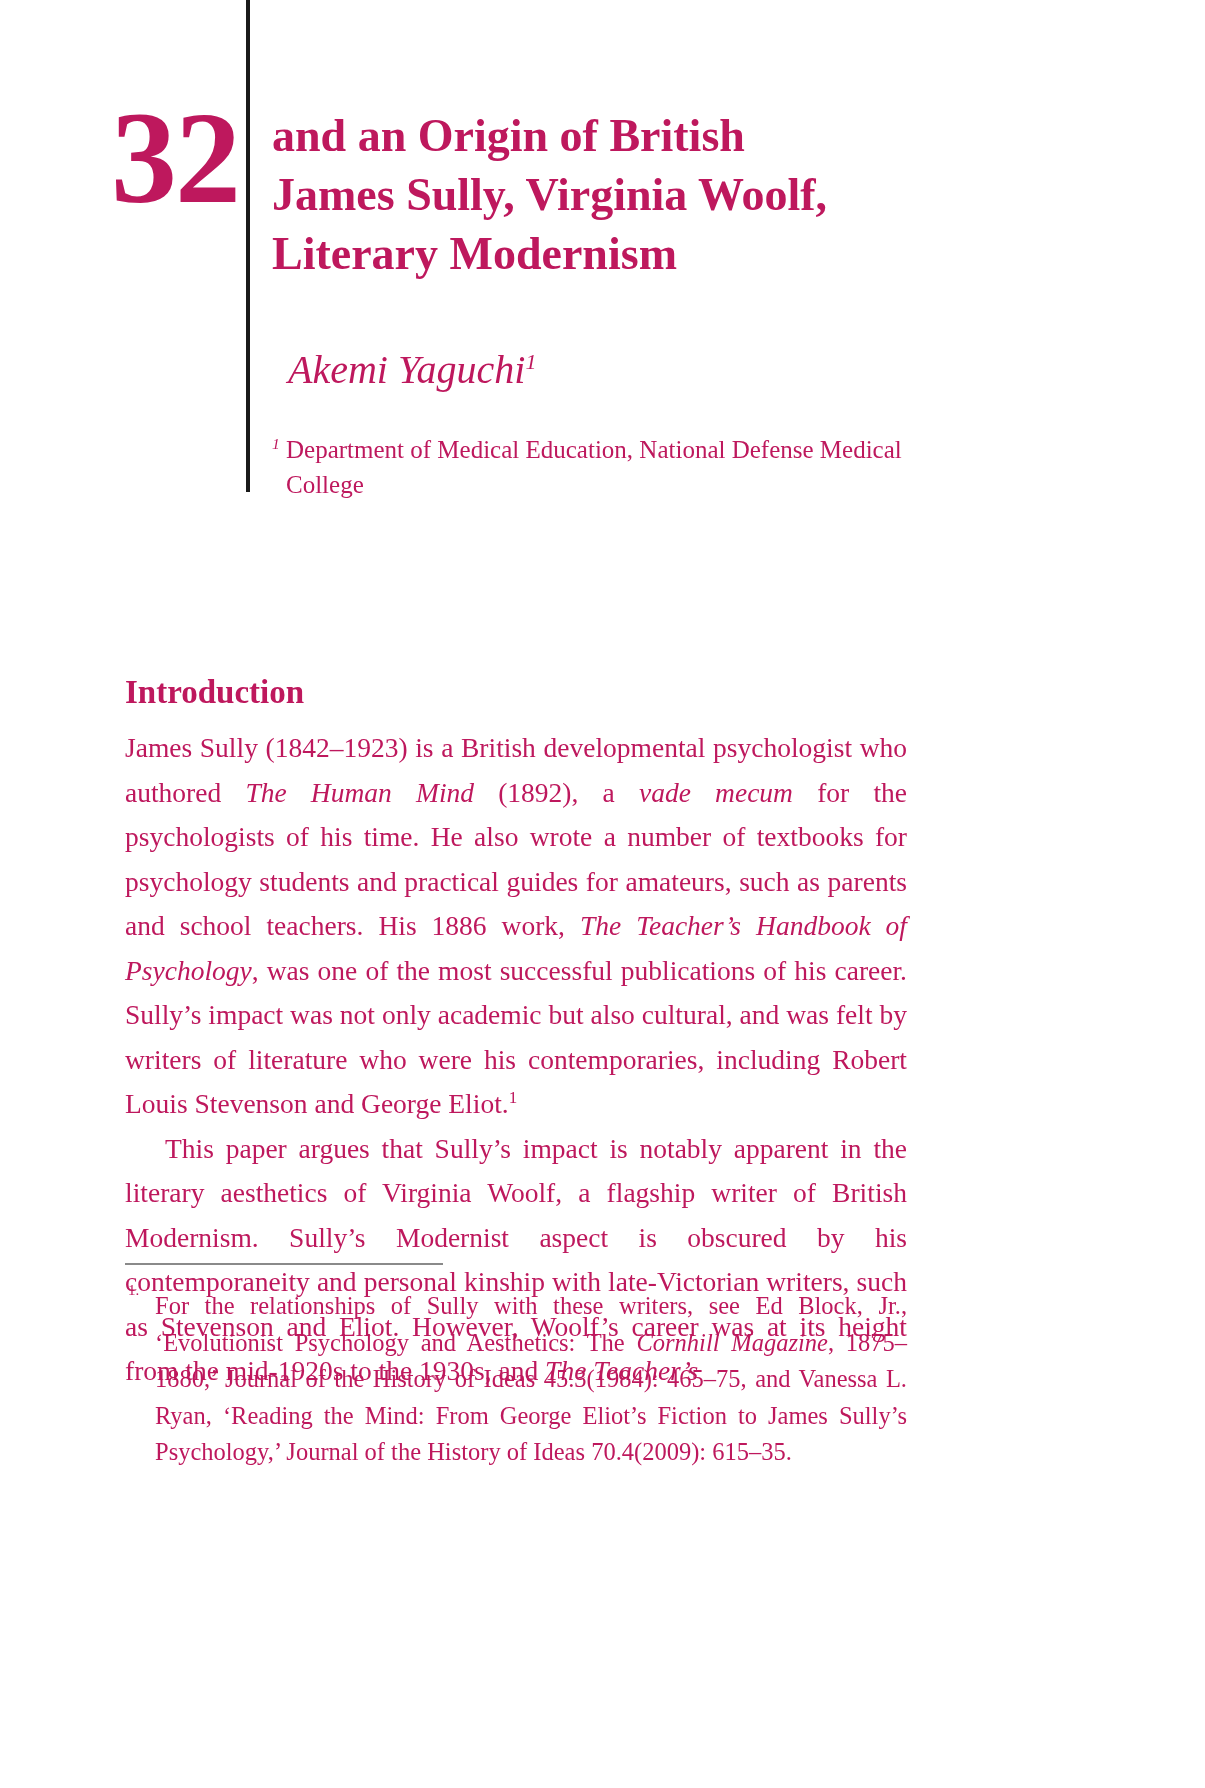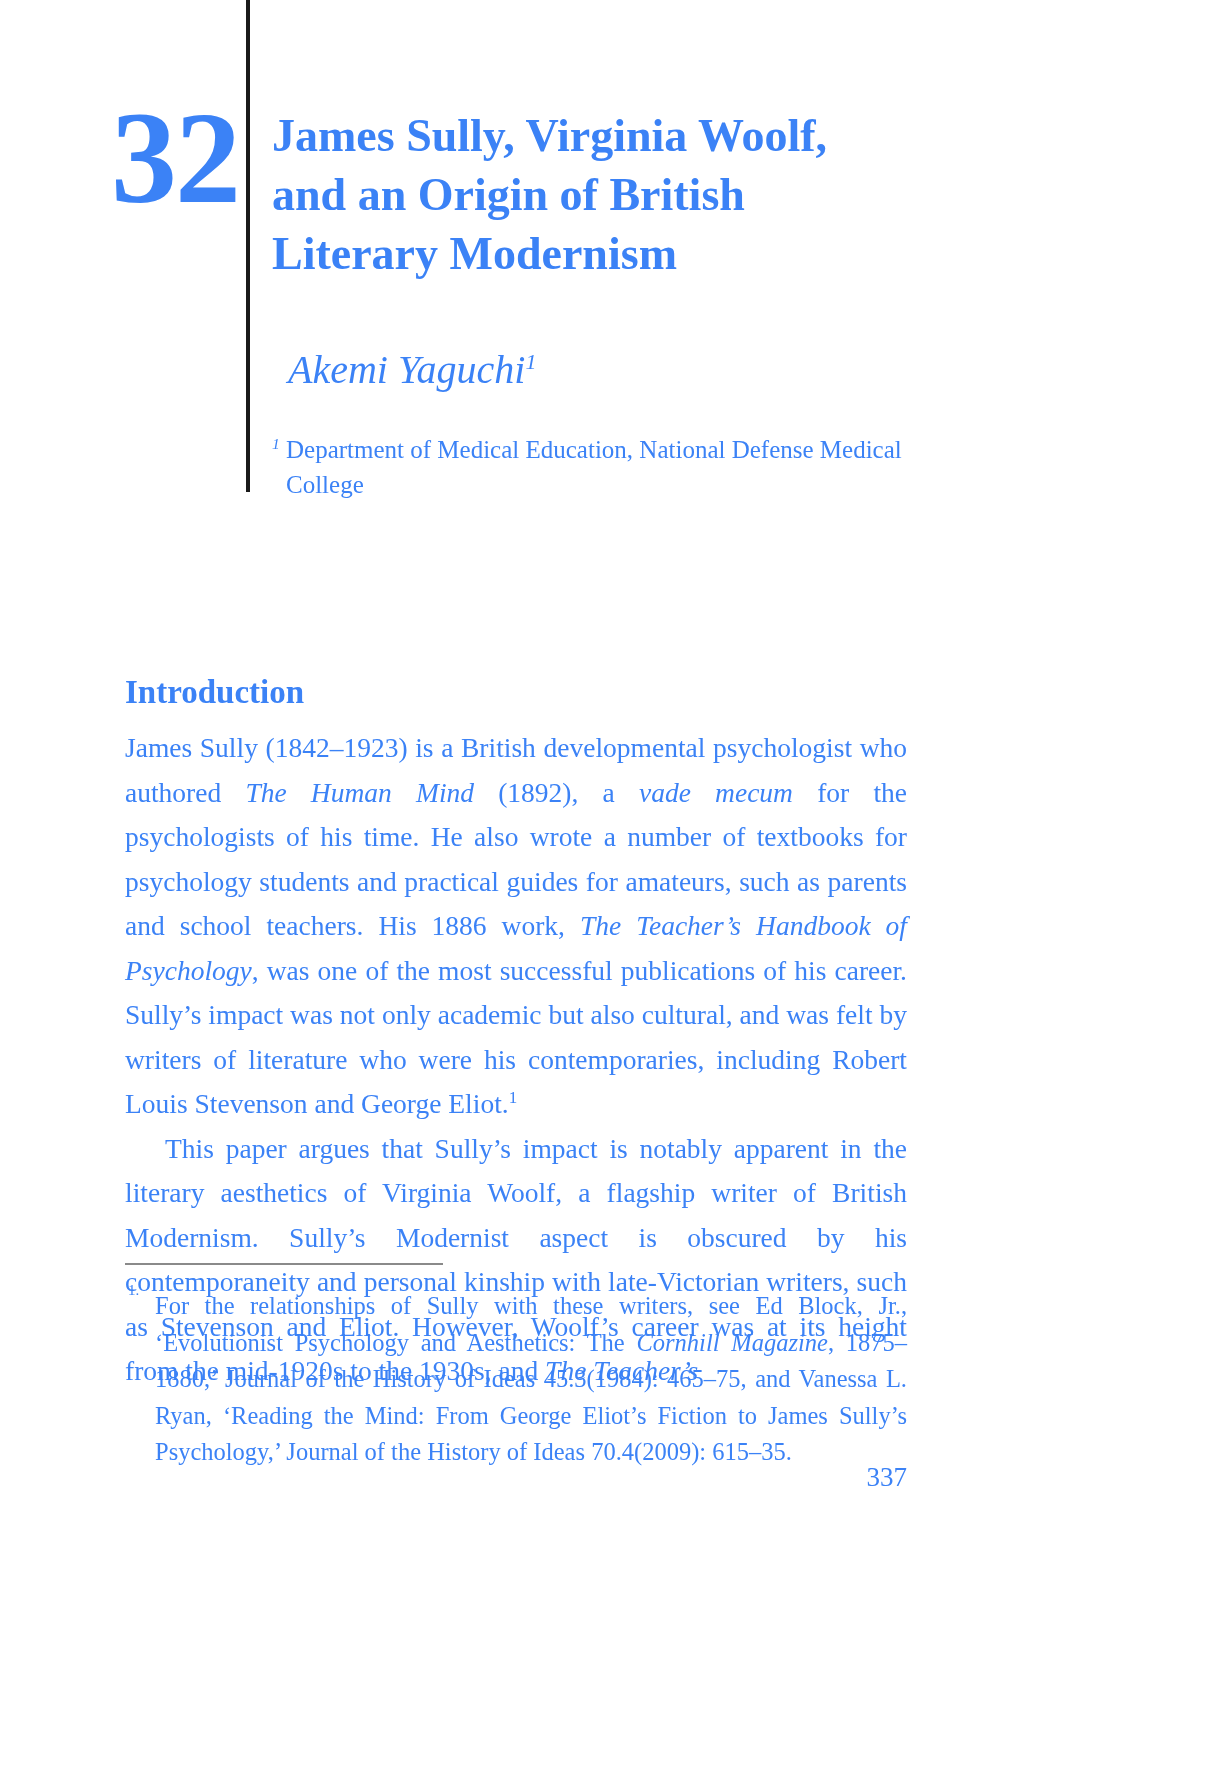--- a/index.html
+++ b/index.html
@@ -2,21 +2,21 @@
 <html lang="en"><head>
 <meta charset="utf-8">
 <style>
   * { margin: 0; padding: 0; box-sizing: border-box; }
   html, body { background: #ffffff; }
   .page {
     position: relative;
     width: 1205px;
     height: 1788px;
     background: #ffffff;
-    color: #3b82f6;
+    color: #be185d;
     font-family: "Liberation Serif", serif;
     overflow: hidden;
   }
 
   .chapter-bar {
     position: absolute;
     left: 246px;
     top: 0;
     width: 4px;
     height: 492px;
@@ -132,22 +132,22 @@
 </head>
 <body>
 
 <div class="page">
 
   <div class="chapter-bar"></div>
 
   <div class="chapter-number">32</div>
 
   <h1 class="chapter-title">
+    <span class="title-line">and an Origin of British</span>
     <span class="title-line">James Sully, Virginia Woolf,</span>
-    <span class="title-line">and an Origin of British</span>
     <span class="title-line">Literary Modernism</span>
   </h1>
 
   <div class="author"><span>Akemi Yaguchi</span><sup>1</sup></div>
 
   <div class="affiliation"><sup>1</sup> <span>Department of Medical Education, National Defense Medical College</span></div>
 
   <h2 class="section-heading">Introduction</h2>
 
   <div class="body-text" id="body-paragraphs">
@@ -155,15 +155,14 @@
       <p class="para indent"><span>This paper argues that Sully’s impact is notably apparent in the literary aesthetics of Virginia Woolf, a flagship writer of British Modernism. Sully’s Modernist aspect is obscured by his contemporaneity and personal kinship with late-Victorian writers, such as Stevenson and Eliot. However, Woolf’s career was at its height from the mid-1920s to the 1930s, and </span><span class="it">The Teacher’s</span></p>
     </div>
 
   <div class="footnote-rule"></div>
 
   <div class="footnote">
     <sup class="fn-marker">1.</sup>
     <div class="fn-text" id="footnote-text"><span>For the relationships of Sully with these writers, see Ed Block, Jr., ‘Evolutionist Psychology and Aesthetics: The </span><span class="it">Cornhill Magazine</span><span>, 1875–1880,’ Journal of the History of Ideas 45.3(1984): 465–75, and Vanessa L. Ryan, ‘Reading the Mind: From George Eliot’s Fiction to James Sully’s Psychology,’ Journal of the History of Ideas 70.4(2009): 615–35.</span></div>
   </div>
 
-  <div class="page-number">337</div>
 
 </div>
 
 </body></html>

